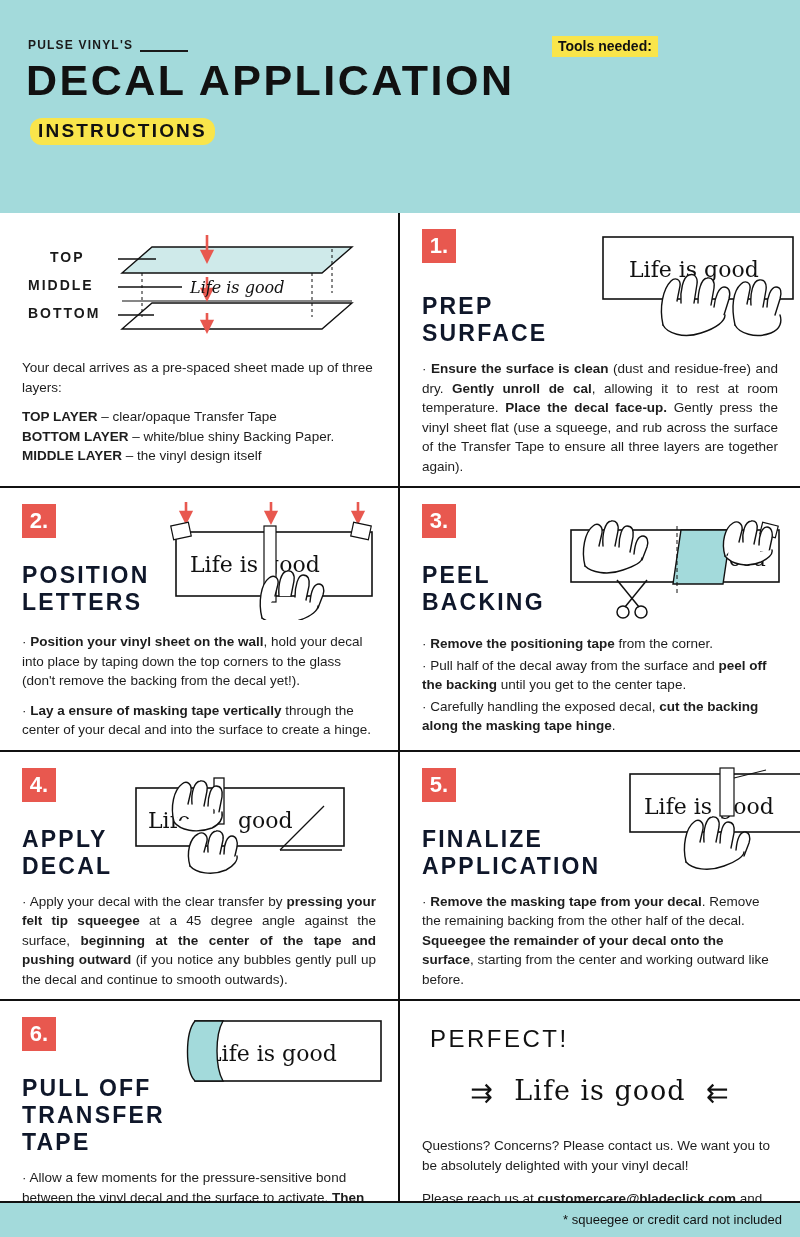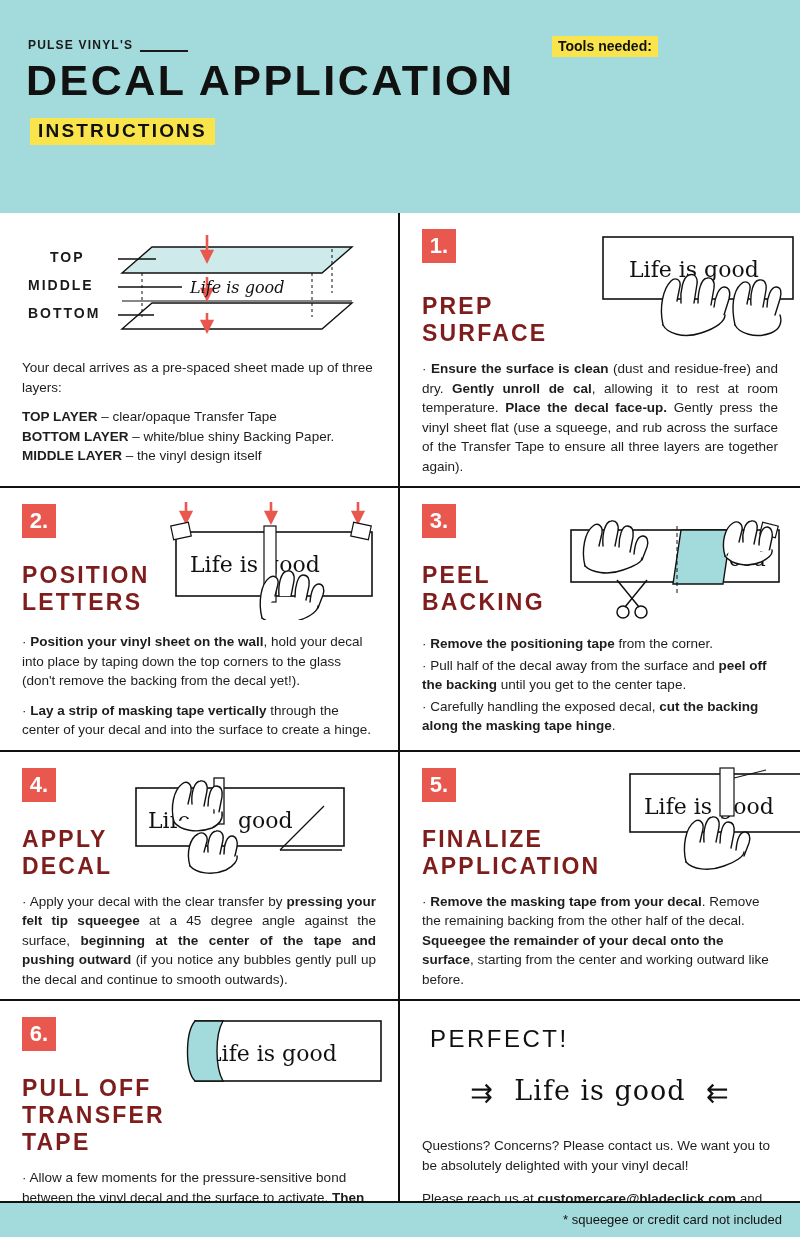--- a/index.html
+++ b/index.html
@@ -58,20 +58,21 @@
   .sub-title {
     position: absolute;
     left: 30px;
     top: 118px;
     background: #f9e54b;
     padding: 2px 8px 3px 8px;
     font-size: 19px;
     font-weight: bold;
     letter-spacing: 2.2px;
     color: #111;
+    border-radius: 12px;
   }
   .tools-box {
     position: absolute;
     right: 18px;
     top: 36px;
     width: 230px;
   }
   .tools-title {
     display: inline-block;
     background: #f9e54b;
@@ -127,21 +128,21 @@
     line-height: 34px;
     text-align: center;
     flex: 0 0 auto;
     margin-top: 2px;
   }
   .step-title {
     font-size: 23px;
     font-weight: bold;
     letter-spacing: 2.2px;
     line-height: 27px;
-    color: #7f1d1d;
+    color: #0f172a;
     margin-top: 30px;
   }
   .step-title.tight { margin-top: 24px; }
 
   .body-text {
     font-size: 13.5px;
     line-height: 19.5px;
     color: #1d1d1d;
     margin-top: 12px;
     text-align: justify;
@@ -358,21 +359,21 @@
                 <path d="M96 116 C102 121, 118 124, 134 118 C146 114, 152 108, 152 104"></path>
               </g>
             </svg>
           </div>
         </div>
         <div class="body-text" style="text-align:left;">
           <p>
             <span>· </span><b>Position your vinyl sheet on the wall</b><span>, hold your decal into place by taping down the top corners to the glass (don't remove the backing from the decal yet!).</span>
           </p>
           <p>
-            <span>· </span><b>Lay a strip of masking tape vertically</b><span> through the center of your decal and into the surface to create a hinge.</span>
+            <span>· </span><b>Lay a ensure of masking tape vertically</b><span> through the center of your decal and into the surface to create a hinge.</span>
           </p>
         </div>
       </div>
 
       <div class="cell right">
         <div class="step-head">
           <div style="flex:0 0 auto;">
             <div class="num-box">3.</div>
             <div class="step-title tight">
               <div>PEEL</div>

